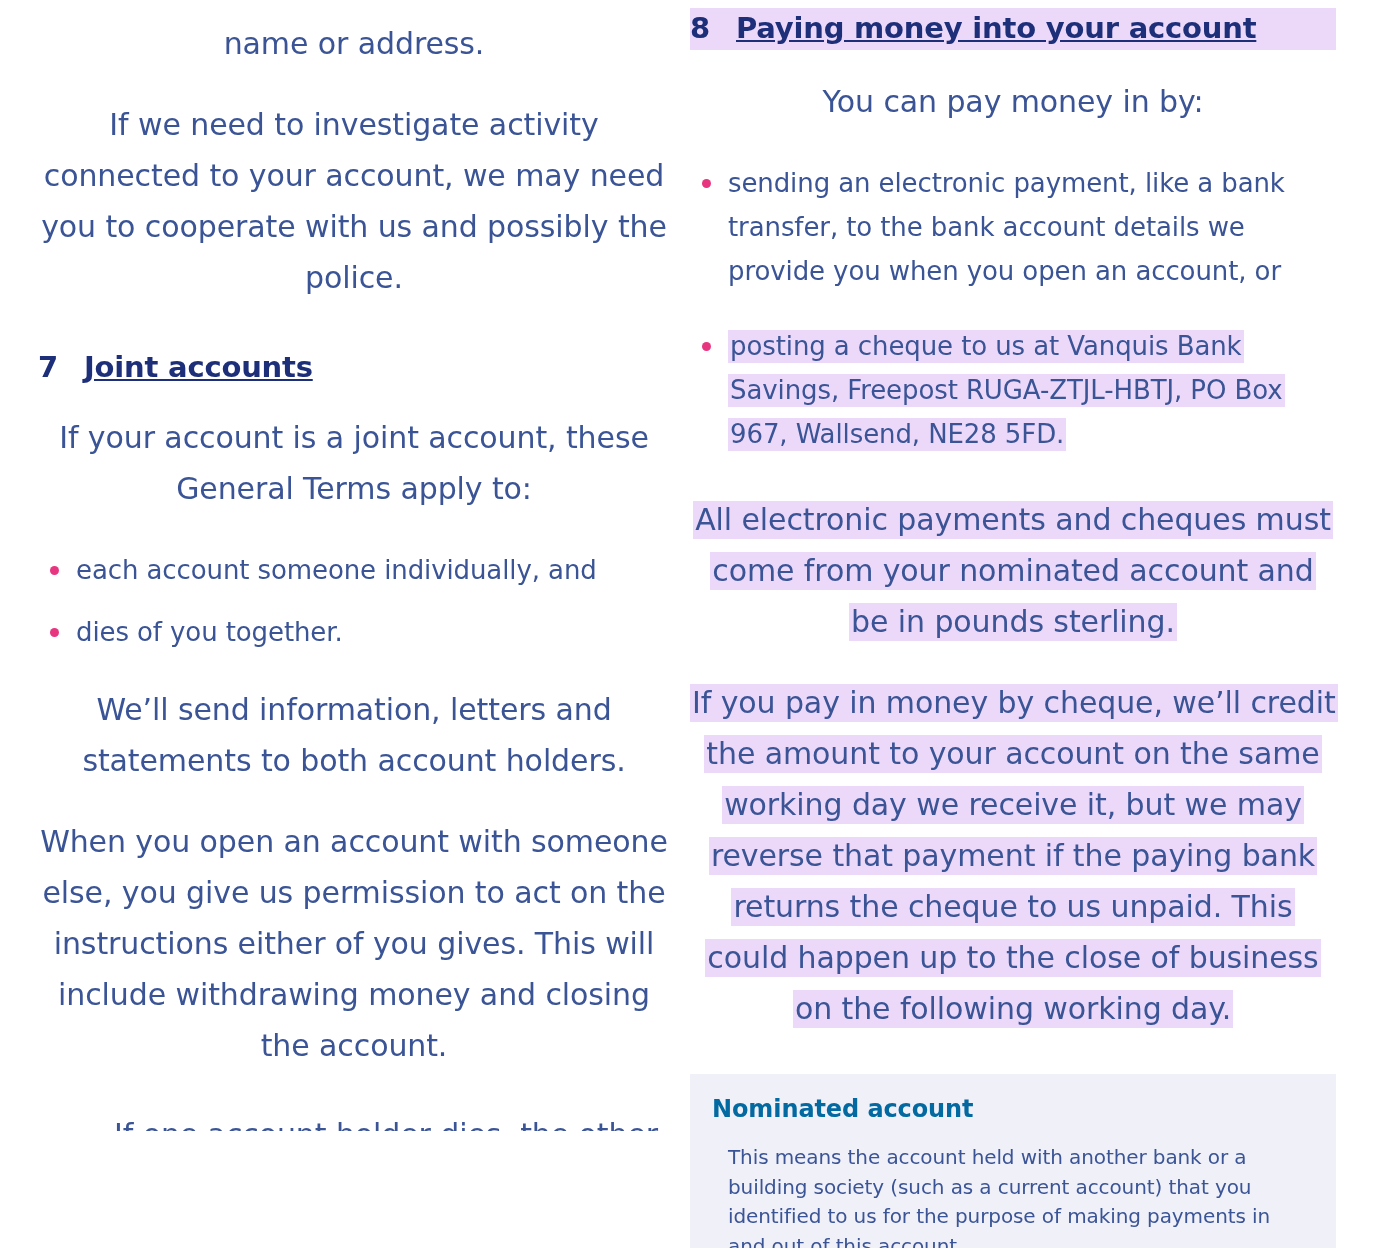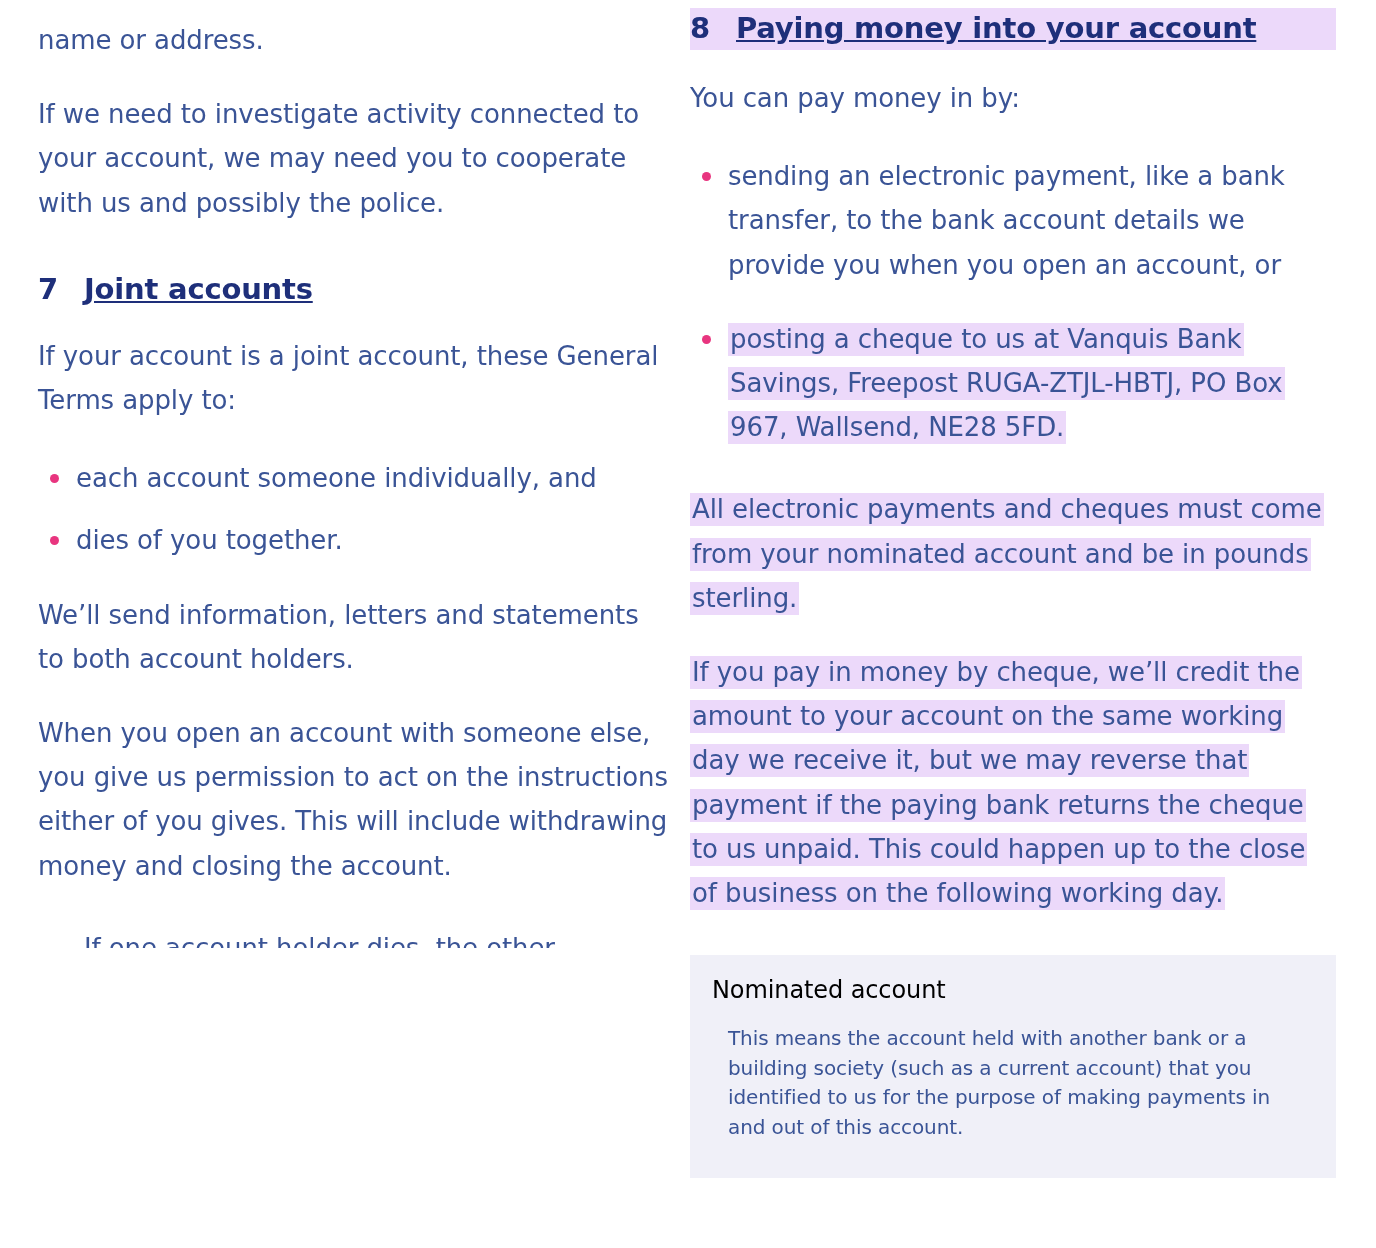--- a/index.html
+++ b/index.html
@@ -52,24 +52,25 @@
   .head-hl {
     background: #ecd9fa;
     padding: 2px 0 3px 0;
     box-decoration-break: clone;
     -webkit-box-decoration-break: clone;
   }
 
   
   p.body {
     margin: 0;
-    font-size: 26px;
+    font-size: 30px;
     line-height: 1.70;
     color: #3a5496;
     letter-spacing: -0.1px;
+    text-align: center;
   }
   .indent { margin-left: 46px; }
 
   
   .hl {
     background: #ecd9fa;
     box-decoration-break: clone;
     -webkit-box-decoration-break: clone;
     padding: 1px 2px 2px 2px;
   }
@@ -100,22 +101,22 @@
 
   
   .callout {
     background: #f0f0f8;
     box-sizing: border-box;
     padding: 18px 22px 20px 22px;
   }
   .callout h4 {
     margin: 0 0 2px 0;
     font-size: 24px;
-    font-weight: 400;
-    color: #000000;
+    font-weight: 700;
+    color: #0369a1;
     letter-spacing: -0.1px;
     line-height: 1.45;
   }
   .callout p {
     margin: 16px;
     font-size: 20px;
     line-height: 1.48;
     color: #3a5496;
     letter-spacing: -0.1px;
   }

